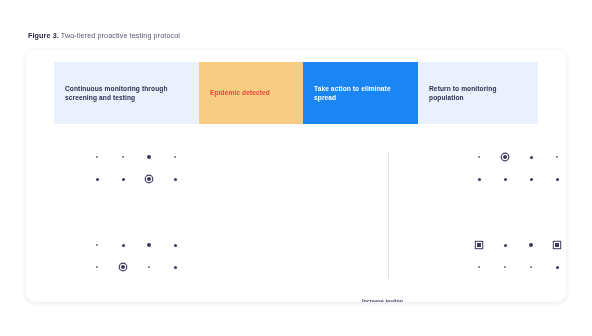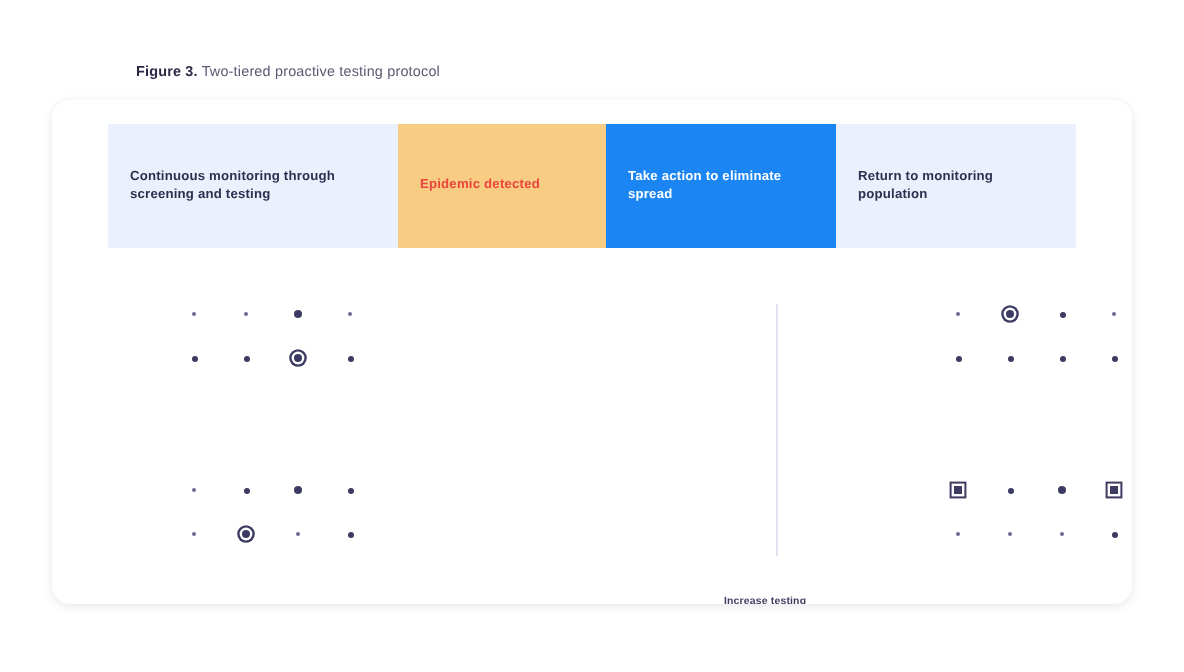--- a/index.html
+++ b/index.html
@@ -7,21 +7,20 @@
     width:592px;height:336px;
     background:#ffffff;
     font-family:"Liberation Sans", sans-serif;
     overflow:hidden;
     position:relative;
   }
   #figure-title{
     position:absolute;left:28px;top:31px;
     font-size:7.2px;color:#3f3d56;letter-spacing:.1px;
     white-space:nowrap;
-    margin-left:40px;
   }
   #figure-title .lbl{font-weight:bold;color:#2b2a45;}
   #figure-title .cap{color:#5a5873;}
 
   #card{
     position:absolute;left:26px;top:50px;width:540px;height:252px;
     background:#ffffff;border-radius:9px;
     box-shadow:0 1px 5px rgba(60,64,110,.13);
     overflow:hidden;
   }

